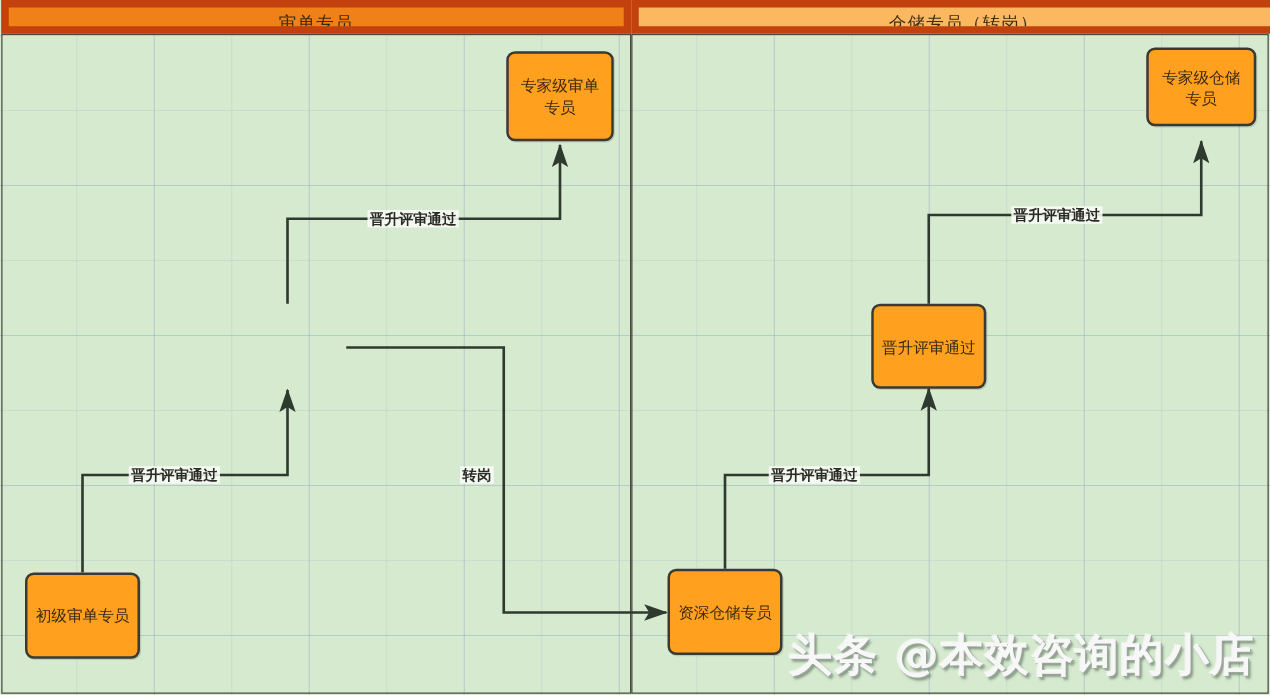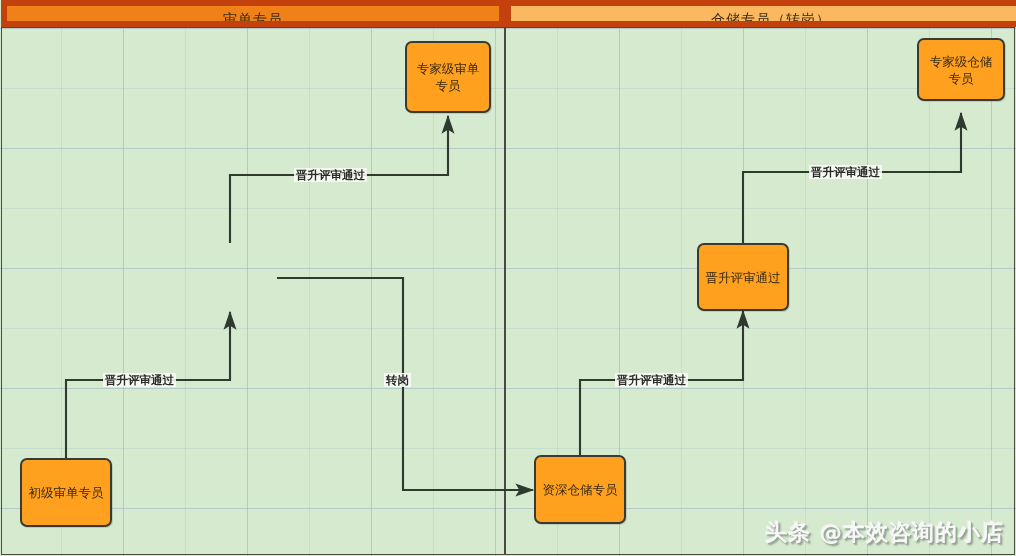--- a/index.html
+++ b/index.html
@@ -106,21 +106,21 @@
     padding: 0 2px;
     white-space: nowrap;
     line-height: 14px;
     font-weight: bold;
   }
   
   #watermark {
     position: absolute;
     right: 12px;
     bottom: 8px;
-    font-size: 22px;
+    font-size: 35px;
     font-weight: bold;
     color: #f7f7f7;
     letter-spacing: 1px;
     white-space: nowrap;
     text-shadow:
       1px 1px 0 #9aa79a,
       2px 2px 2px rgba(70,85,70,0.55),
       -1px -1px 0 rgba(255,255,255,0.6);
     font-family: "DejaVu Sans", "Liberation Sans", sans-serif;
   }
@@ -166,21 +166,21 @@
   <div class="node" style="left:917px; top:38px; width:88px; height:63px;">专家级仓储专员</div>
 
   <div class="node" style="left:697px; top:243px; width:92px; height:68px;">晋升评审通过</div>
 
   <div class="node" style="left:534px; top:455px; width:92px; height:69px;">资深仓储专员</div>
 
   <div class="edge-label" style="left:103px; top:373px;">晋升评审通过</div>
 
   <div class="edge-label" style="left:294px; top:168px;">晋升评审通过</div>
 
-  <div class="edge-label" style="left:384px; top:373px;">转岗</div>
+  <div class="edge-label" style="left:368px; top:373px;">转岗</div>
 
   <div class="edge-label" style="left:615px; top:373px;">晋升评审通过</div>
 
   <div class="edge-label" style="left:809px; top:165px;">晋升评审通过</div>
 
   <div id="watermark">头条 @本效咨询的小店</div>
 
 </div>
 
 </body></html>

